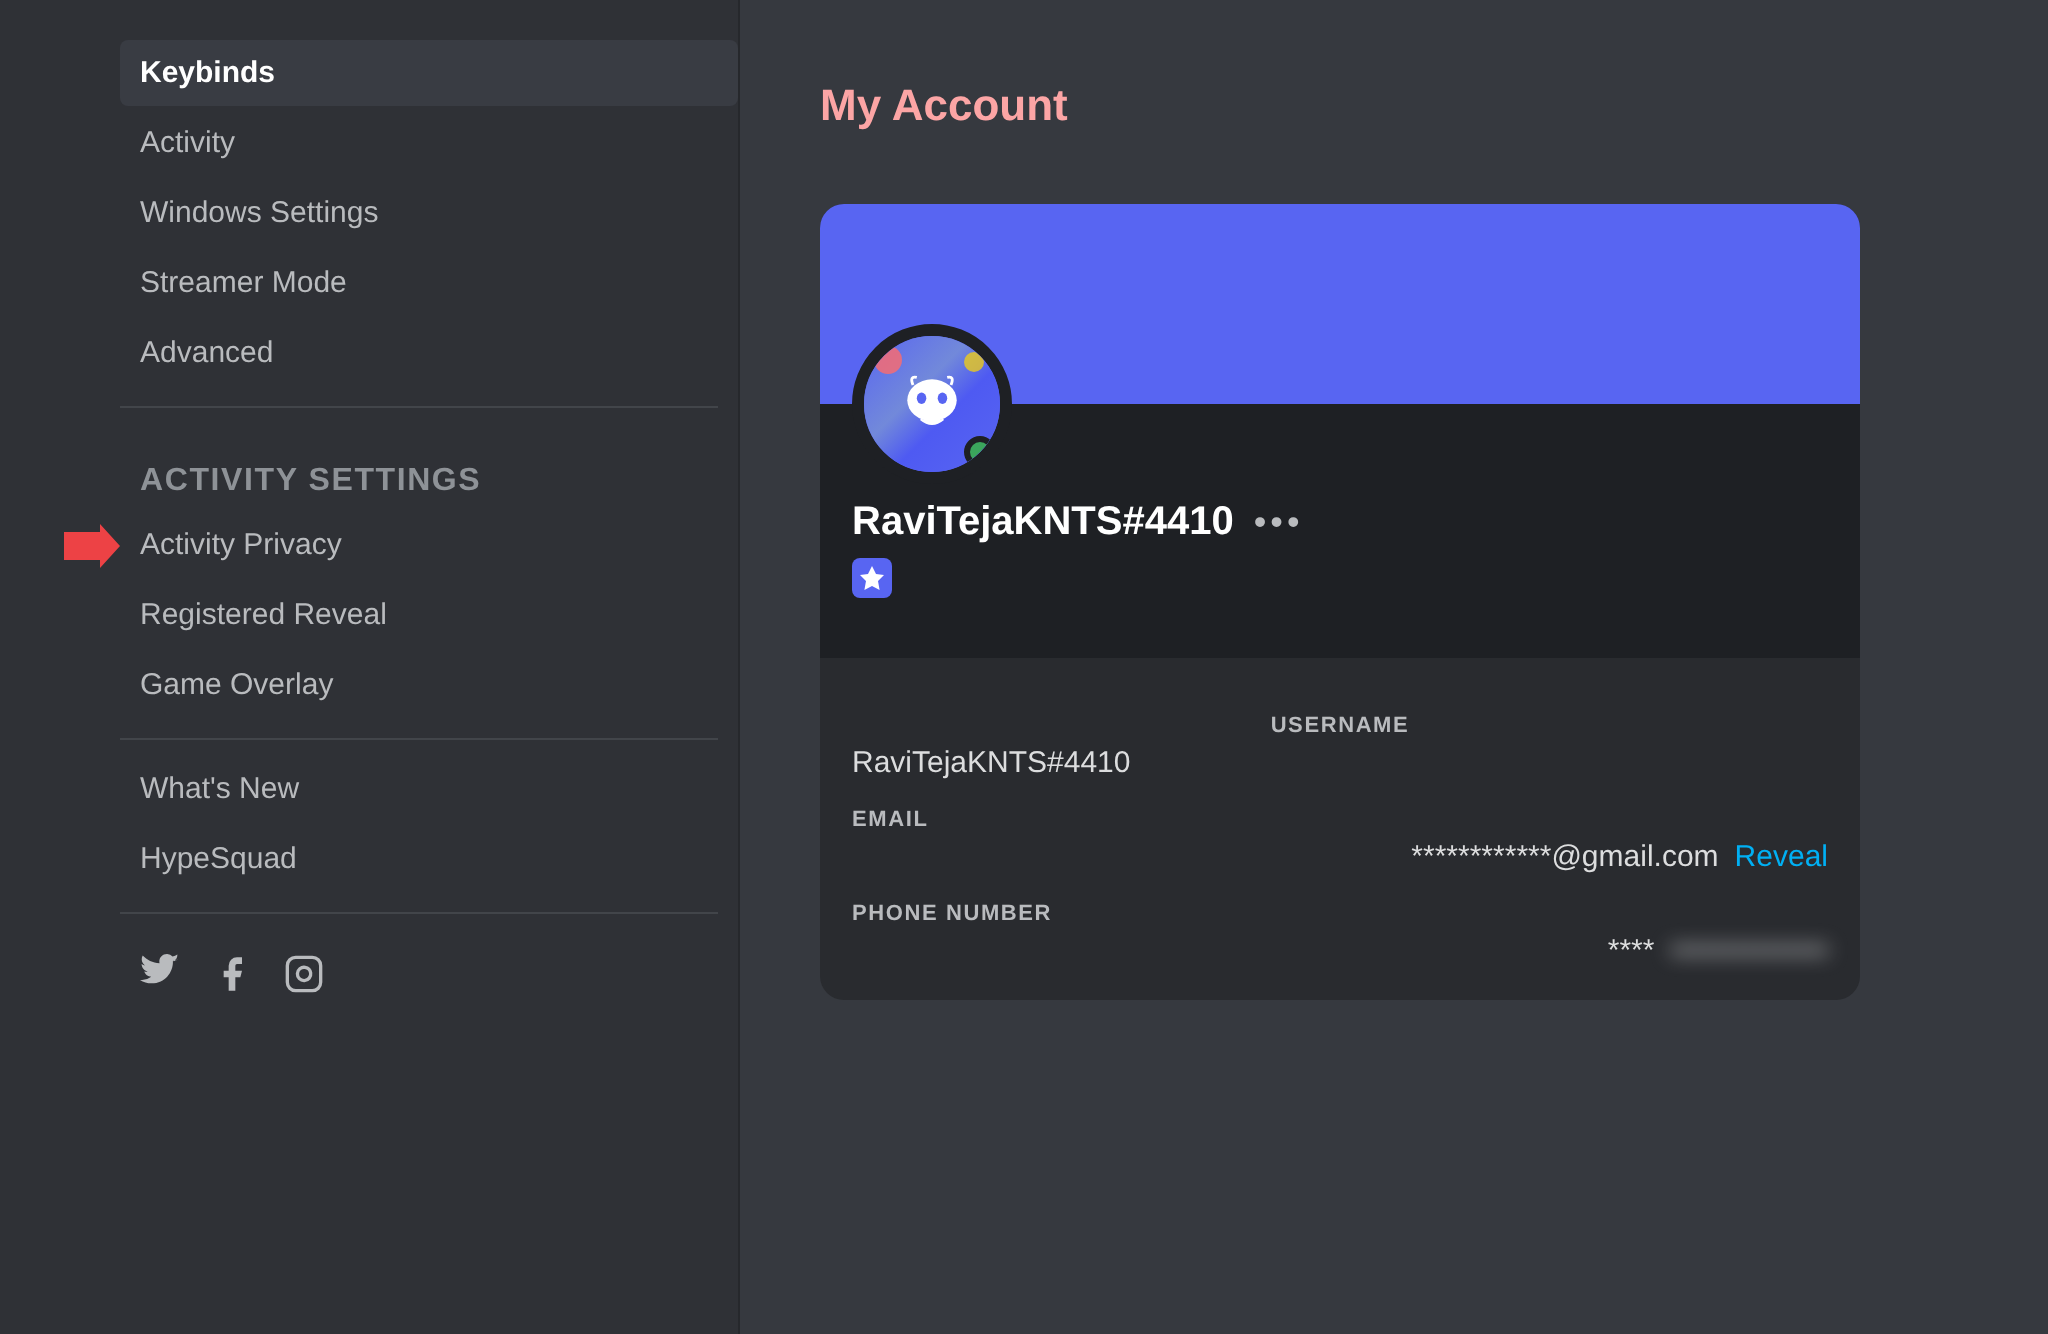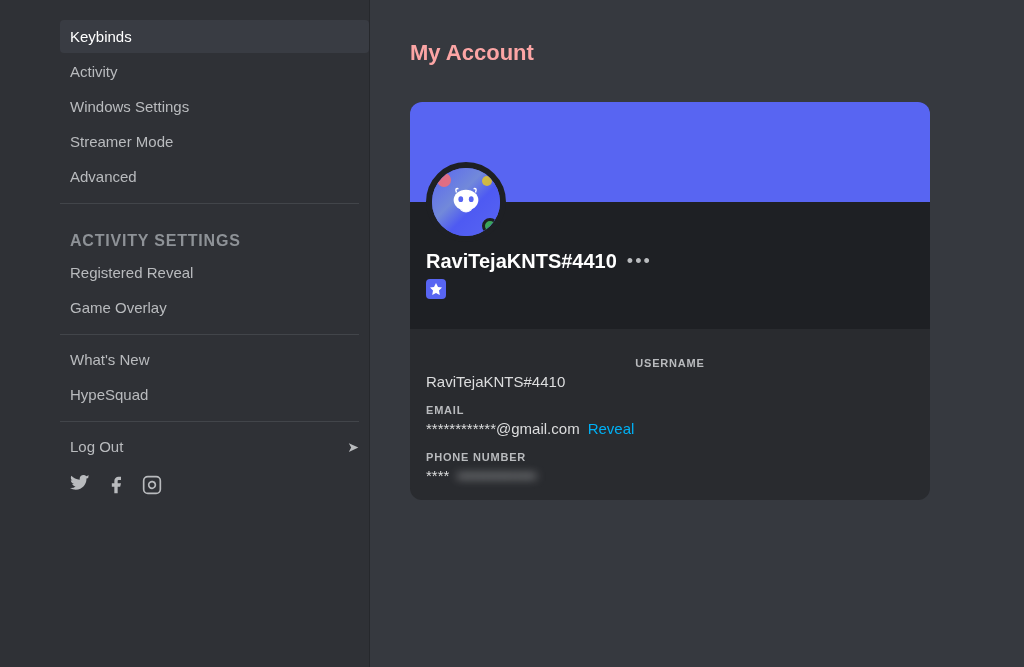--- a/index.html
+++ b/index.html
@@ -32,20 +32,21 @@
       font-size: 15px;
       margin-bottom: 2px;
       display: flex;
       align-items: center;
       position: relative;
     }
 
     .sidebar-item.active {
       background: #393c43;
       color: #ffffff;
+      font-weight: bold;
     }
 
     .sidebar-section-label {
       color: #8e9297;
       font-size: 16px;
       font-weight: 700;
       letter-spacing: 0.8px;
       text-transform: uppercase;
       padding: 16px 10px 6px 10px;
       margin-top: 4px;
@@ -218,20 +219,21 @@
 
     .field-value {
       color: #dcddde;
       font-size: 15px;
     }
 
     .field-value-row {
       display: flex;
       align-items: center;
       gap: 8px;
+      justify-content: flex-end;
     }
 
     .reveal-link {
       color: #00b0f4;
       font-size: 15px;
       cursor: pointer;
       font-weight: 500;
     }
 
     .blurred-text {
@@ -259,42 +261,48 @@
     <span>Streamer Mode</span>
   </div>
   <div class="sidebar-item">
     <span>Advanced</span>
   </div>
 
   <div class="sidebar-divider"></div>
 
   <div class="sidebar-section-label">ACTIVITY SETTINGS</div>
 
+  <div class="sidebar-item" style="position:relative;">
+
+    <span class="arrow-indicator">
+
+      <svg width="28" height="22" viewBox="0 0 28 22" fill="none" xmlns="http://www.w3.org/2000/svg">
+        <polygon points="0,4 18,4 18,0 28,11 18,22 18,18 0,18" fill="#ed4245"></polygon>
+      </svg>
+    </span>
+    <span>Activity Privacy</span>
+  </div>
   <div class="sidebar-item">
     <span>Registered Reveal</span>
   </div>
   <div class="sidebar-item">
     <span>Game Overlay</span>
   </div>
 
   <div class="sidebar-divider"></div>
 
   <div class="sidebar-item">
     <span>What's New</span>
   </div>
   <div class="sidebar-item">
     <span>HypeSquad</span>
   </div>
 
   <div class="sidebar-divider"></div>
 
-  <div class="logout-item">
-    <span>Log Out</span>
-    <span class="logout-arrow">➤</span>
-  </div>
 
   <div class="social-icons">
     <span class="social-icon">
       
       <svg width="20" height="20" viewBox="0 0 24 24" fill="#b9bbbe" xmlns="http://www.w3.org/2000/svg">
         <path d="M23 3a10.9 10.9 0 01-3.14 1.53A4.48 4.48 0 0022.43.36a9 9 0 01-2.88 1.1A4.52 4.52 0 0016.11 0c-2.5 0-4.52 2.02-4.52 4.52 0 .35.04.7.11 1.03C7.69 5.37 4.07 3.58 1.64.9a4.52 4.52 0 00-.61 2.27c0 1.57.8 2.95 2.01 3.76A4.48 4.48 0 01.96 6v.06c0 2.19 1.56 4.02 3.63 4.43a4.52 4.52 0 01-2.04.08c.57 1.79 2.24 3.09 4.21 3.13A9.07 9.07 0 010 15.54a12.8 12.8 0 006.92 2.03c8.3 0 12.84-6.88 12.84-12.84 0-.2 0-.39-.01-.58A9.17 9.17 0 0023 3z"></path>
       </svg>
     </span>
     <span class="social-icon">
       <svg width="20" height="20" viewBox="0 0 24 24" fill="#b9bbbe" xmlns="http://www.w3.org/2000/svg">

